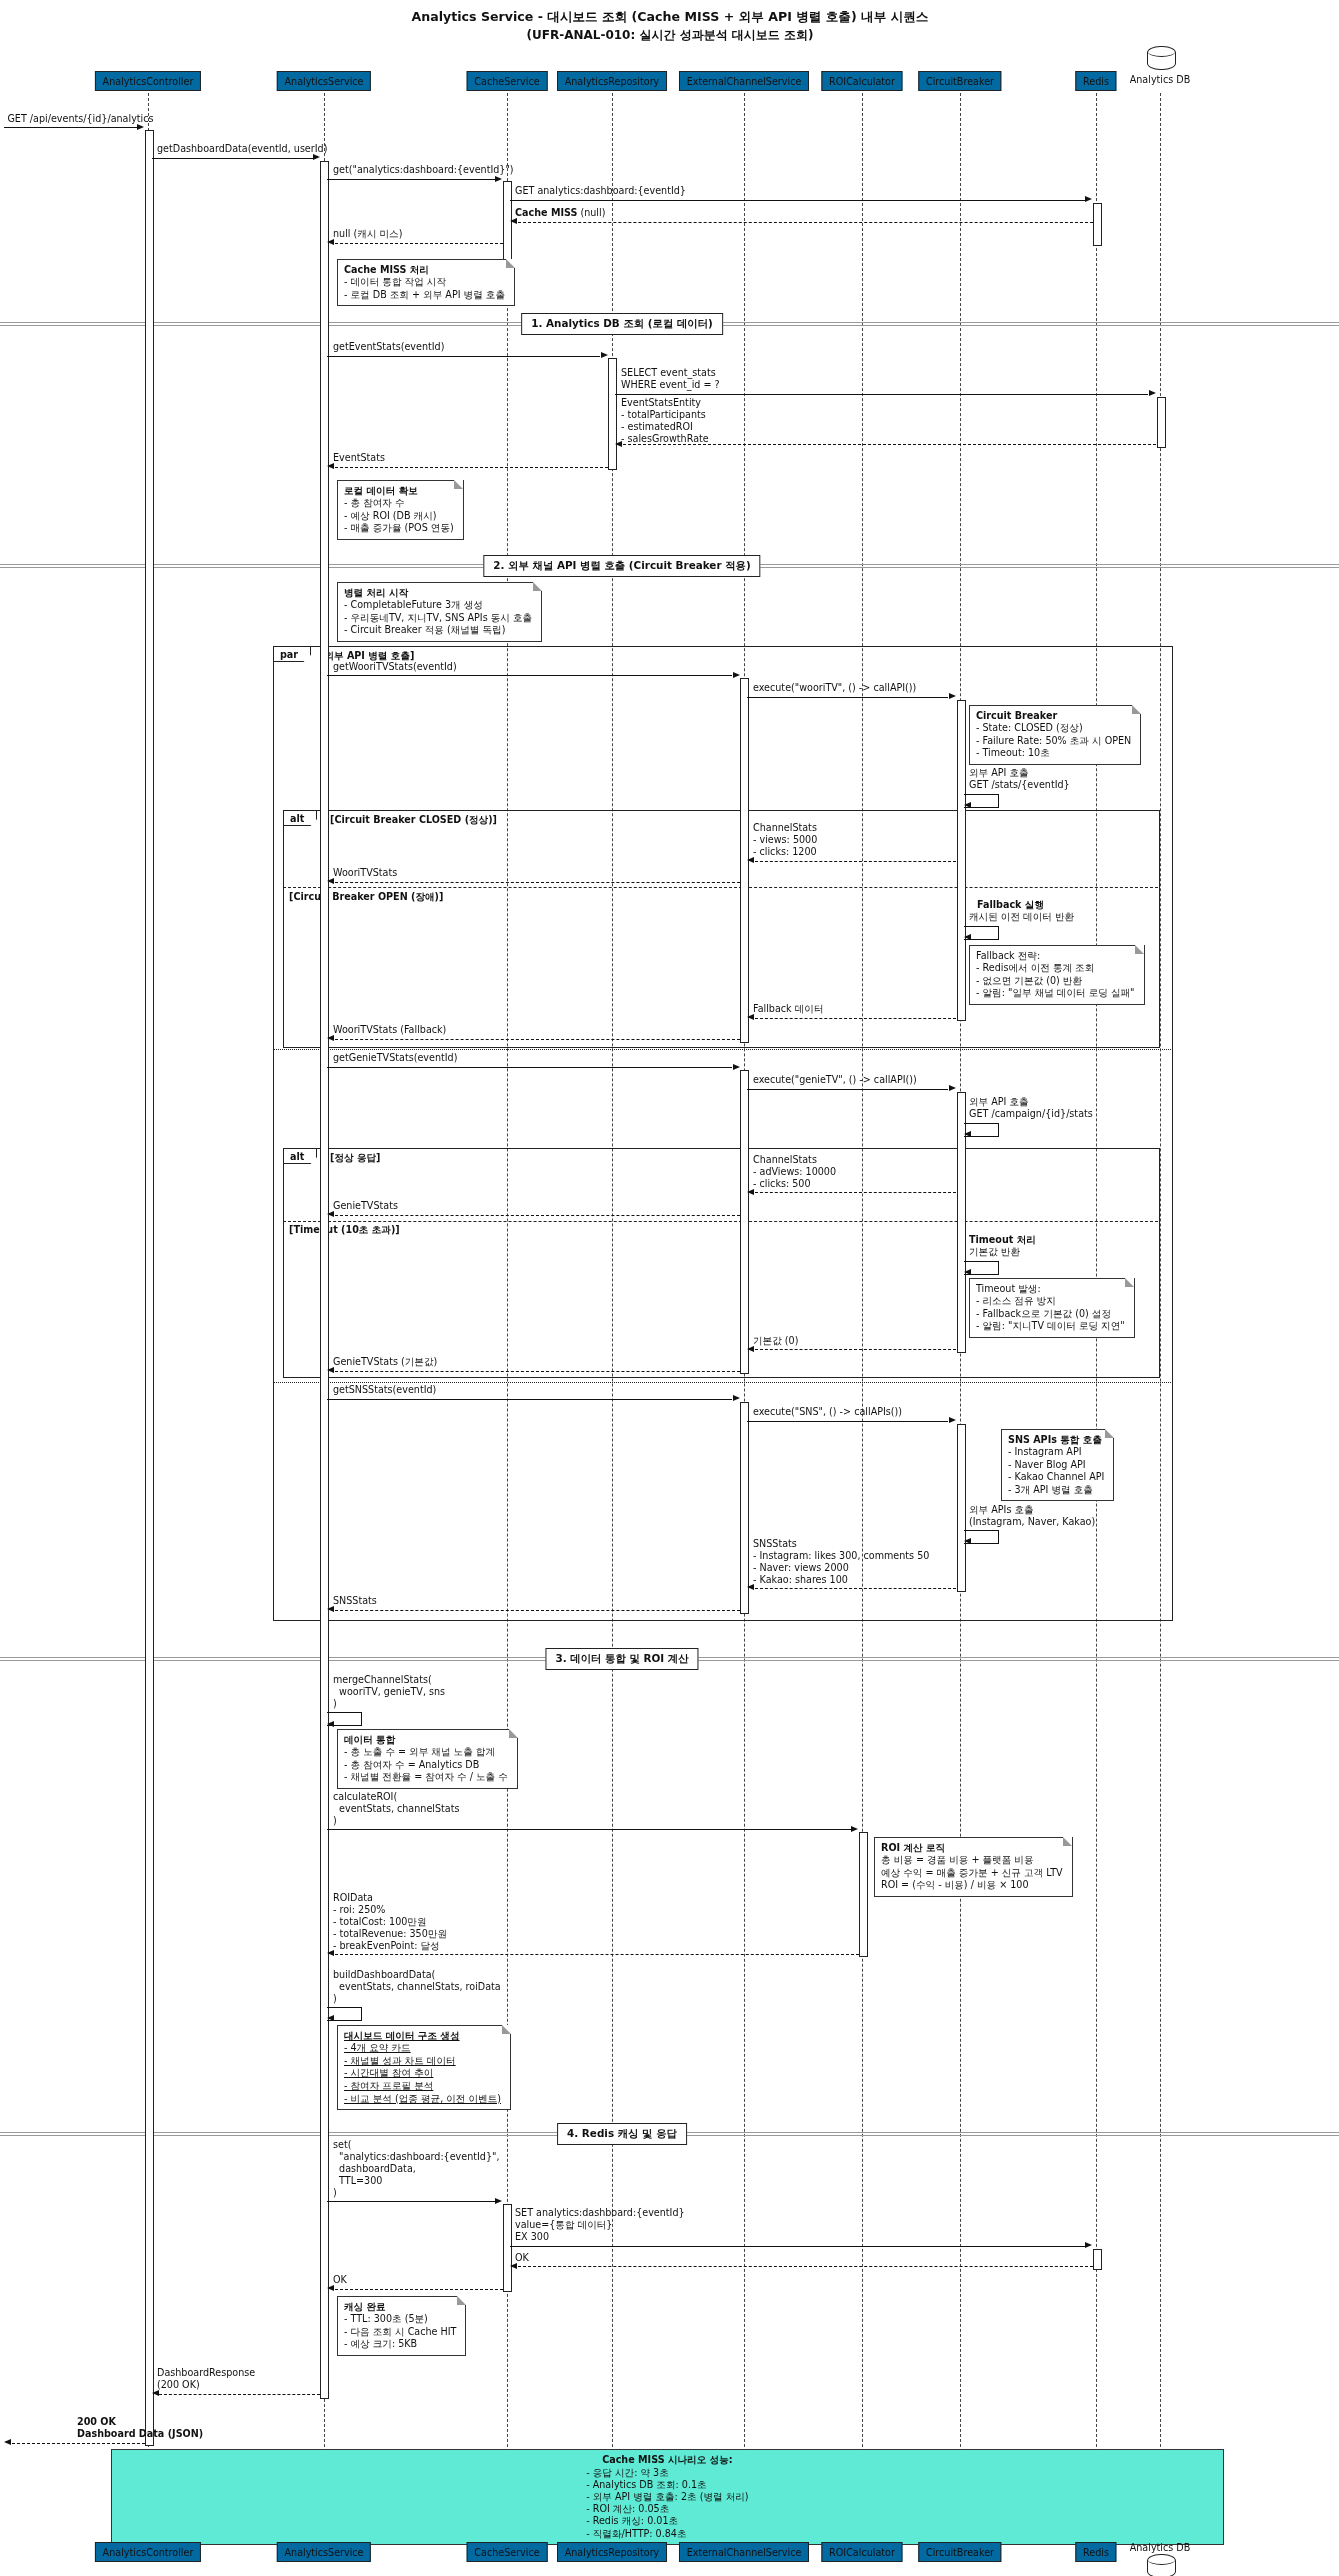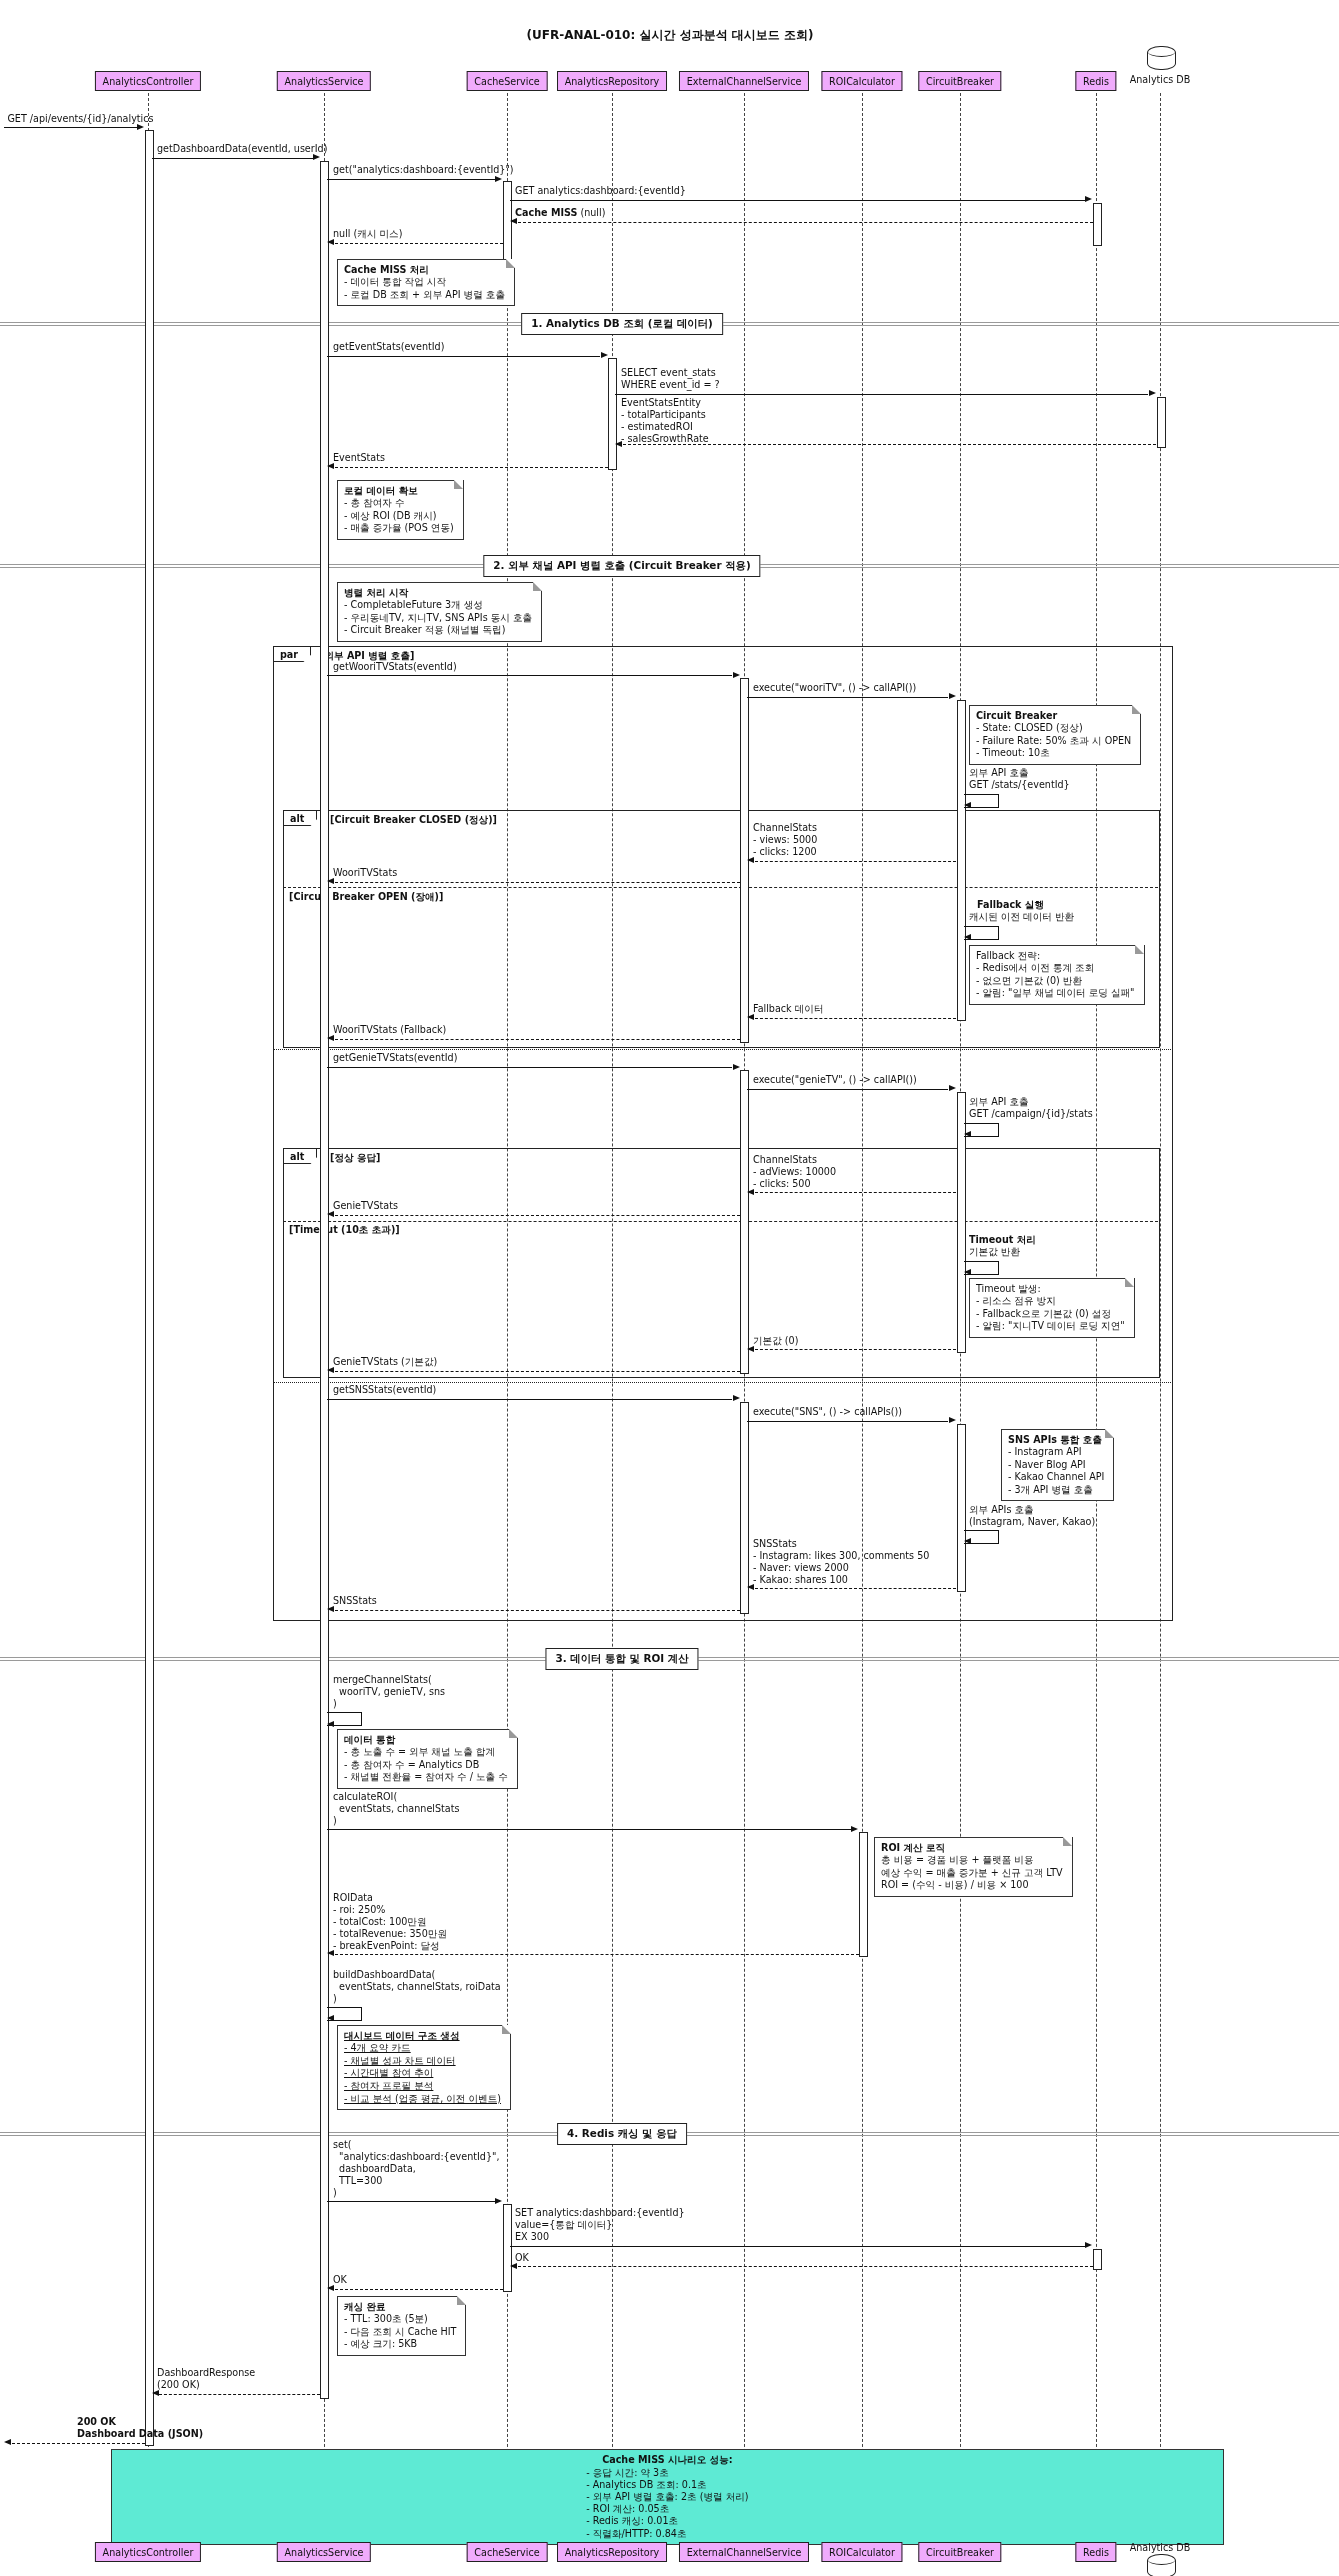--- a/index.html
+++ b/index.html
@@ -1,21 +1,21 @@
 <!DOCTYPE html>
 <html style="font-size:12px"><head>
 <meta charset="utf-8">
 <style>
   html,body{margin:0;padding:0;background:#fff;}
   body{font-family:"DejaVu Sans","Liberation Sans",sans-serif;color:#111;}
   #canvas{position:relative;width:1340px;height:2576px;overflow:hidden;background:#fff;}
   .title-line{position:absolute;left:0;width:100%;text-align:center;font-weight:bold;}
   .t1{top:9px;font-size:12.6px;}
   .t2{top:27px;font-size:12px;}
-  .pbox{position:absolute;transform:translateX(-50%);border:0.9px solid #222;background:#f0abfc;
+  .pbox{position:absolute;transform:translateX(-50%);border:0.9px solid #222;background:#0369a1;
         padding:3.7px 6.7px;font-size:9.6px;white-space:nowrap;z-index:6;}
   .lifeline{position:absolute;width:0;border-left:0.7px dashed #444;z-index:0;}
   .act{position:absolute;width:6.7px;background:#fff;border:0.7px solid #222;z-index:3;}
   .msg-line{position:absolute;height:0;border-top:1px solid #111;z-index:4;}
   .msg-line.dashed{border-top:0.9px dashed #111;}
   .head{position:absolute;width:0;height:0;border-top:3.7px solid transparent;border-bottom:3.7px solid transparent;z-index:4;}
   .head.r{border-left:7.4px solid #111;}
   .head.l{border-right:7.4px solid #111;}
   .msg-label{position:absolute;font-size:9.6px;line-height:12px;white-space:pre;z-index:4;background:transparent;}
   .self-loop{position:absolute;width:34px;height:12px;border:1px solid #111;border-left:none;z-index:4;}
@@ -37,20 +37,21 @@
   .cyl .top{position:absolute;top:0;left:0;width:100%;height:9px;border-bottom:1.1px solid #222;border-radius:50%;}
   .db-label{position:absolute;transform:translateX(-50%);font-size:9.6px;white-space:nowrap;z-index:6;}
   .bottom-note{position:absolute;background:#5eead4;border:0.7px solid #333;text-align:center;font-size:9.6px;
         line-height:12.2px;padding:4.4px 7.4px;z-index:5;}
   .bottom-note .inner{display:inline-block;text-align:left;white-space:pre;}
 </style>
 </head>
 <body>
 
 <div id="canvas">
+  <div class="title-line t1">Analytics Service - 대시보드 조회 (Cache MISS + 외부 API 병렬 호출) 내부 시퀀스</div>
   <div class="title-line t2">(UFR-ANAL-010: 실시간 성과분석 대시보드 조회)</div>
 <div class="lifeline" style="left: 148px; top: 93px; height: 2449px;"></div>
     <div class="lifeline" style="left: 324px; top: 93px; height: 2449px;"></div>
     <div class="lifeline" style="left: 507px; top: 93px; height: 2449px;"></div>
     <div class="lifeline" style="left: 612px; top: 93px; height: 2449px;"></div>
     <div class="lifeline" style="left: 744px; top: 93px; height: 2449px;"></div>
     <div class="lifeline" style="left: 862px; top: 93px; height: 2449px;"></div>
     <div class="lifeline" style="left: 960px; top: 93px; height: 2449px;"></div>
     <div class="lifeline" style="left: 1096px; top: 93px; height: 2449px;"></div>
     <div class="lifeline" style="left: 1160px; top: 93px; height: 2449px;"></div>

